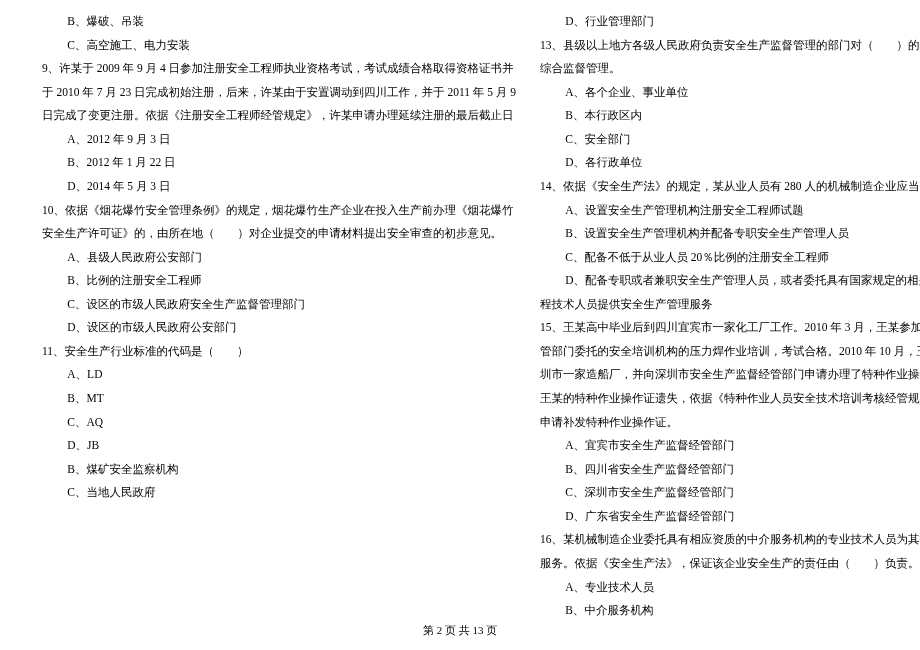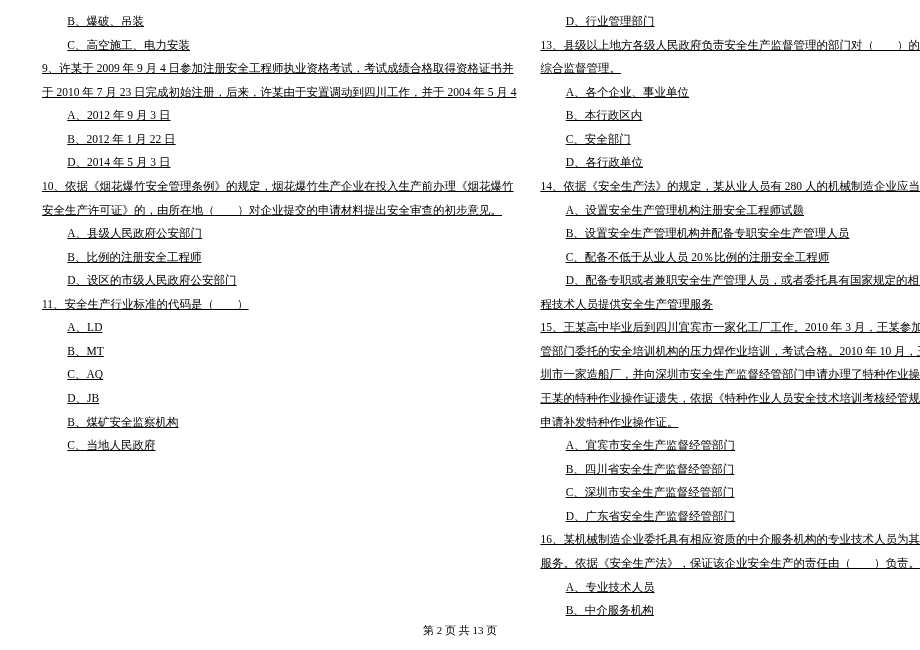--- a/index.html
+++ b/index.html
@@ -13,21 +13,20 @@
     height: 650px;
     overflow: hidden;
     line-height: 2.05;
   }
   .page {
     display: flex;
     padding: 10px 30px 0 30px;
     box-sizing: border-box;
     width: 736px;
     height: 620px;
-    text-decoration: underline;
   }
   .col {
     flex: 1;
     padding: 0 12px;
     box-sizing: border-box;
   }
   .line { white-space: nowrap; }
   .opt { padding-left: 2.2em; }
   .optw { padding-left: 0; }
   .footer {
@@ -40,29 +39,31 @@
 </style>
 </head>
 <body>
 
 <div class="page">
   <div class="col">
     <div class="line opt">B、爆破、吊装</div>
     <div class="line opt">C、高空施工、电力安装</div>
 
     <div class="line">9、许某于 2009 年 9 月 4 日参加注册安全工程师执业资格考试，考试成绩合格取得资格证书并</div>
-    <div class="line">于 2010 年 7 月 23 日完成初始注册，后来，许某由于安置调动到四川工作，并于 2004 年 5 月 4</div>
+    <div class="line">于 2010 年 7 月 23 日完成初始注册，后来，许某由于安置调动到四川工作，并于 2011 年 5 月 9</div>
+    <div class="line">日完成了变更注册。依据《注册安全工程师经管规定》，许某申请办理延续注册的最后截止日</div>
     <div class="line opt">A、2012 年 9 月 3 日</div>
     <div class="line opt">B、2012 年 1 月 22 日</div>
     <div class="line opt">D、2014 年 5 月 3 日</div>
 
     <div class="line">10、依据《烟花爆竹安全管理条例》的规定，烟花爆竹生产企业在投入生产前办理《烟花爆竹</div>
     <div class="line">安全生产许可证》的，由所在地（　　）对企业提交的申请材料提出安全审查的初步意见。</div>
     <div class="line opt">A、县级人民政府公安部门</div>
     <div class="line opt">B、比例的注册安全工程师</div>
+    <div class="line opt">C、设区的市级人民政府安全生产监督管理部门</div>
     <div class="line opt">D、设区的市级人民政府公安部门</div>
 
     <div class="line">11、安全生产行业标准的代码是（　　）</div>
     <div class="line opt">A、LD</div>
     <div class="line opt">B、MT</div>
     <div class="line opt">C、AQ</div>
     <div class="line opt">D、JB</div>
 
     <div class="line opt">B、煤矿安全监察机构</div>
     <div class="line opt">C、当地人民政府</div>

